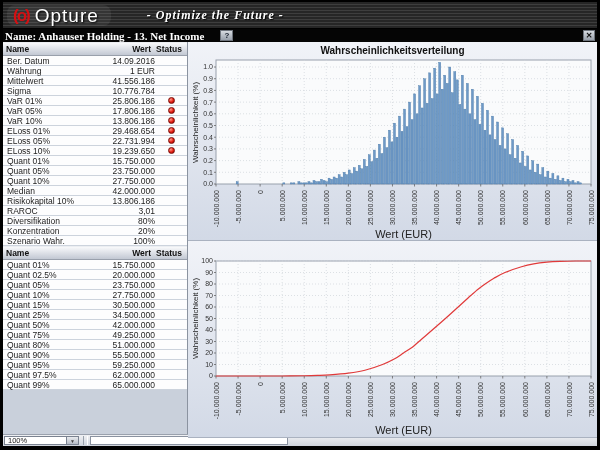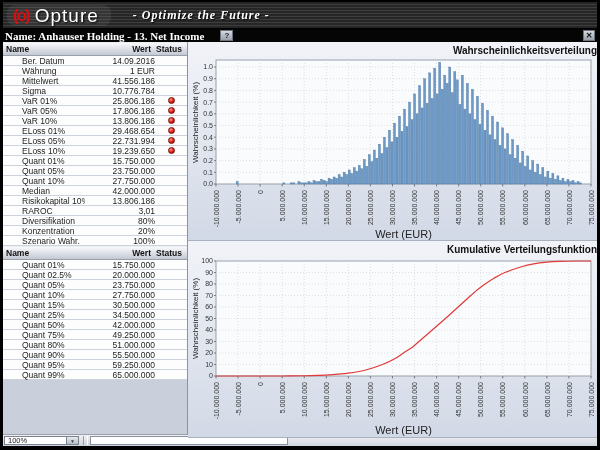--- a/index.html
+++ b/index.html
@@ -10,21 +10,21 @@
   
   .banner{height:26px;flex:0 0 26px;background:
      repeating-linear-gradient(180deg,#262626 0px,#262626 2px,#3e3e3e 2px,#3e3e3e 3px);
      display:flex;align-items:center;border-bottom:1px solid #000;}
   .logo-plate{display:flex;align-items:center;background:rgba(255,255,255,0.07);
      border-radius:8px;padding:1px 12px 1px 6px;margin-left:4px;}
   .logo-mark{color:#d40f12;font-weight:bold;font-size:17px;letter-spacing:-2px;line-height:1;}
   .logo-text{color:#fff;font-weight:normal;font-size:19px;letter-spacing:1px;margin-left:6px;
      text-shadow:1px 1px 2px #000;line-height:1;}
   .tagline{color:#fff;font-family:"Liberation Serif",serif;font-style:italic;font-weight:bold;
-     font-size:12px;letter-spacing:1px;margin-left:22px;text-shadow:1px 1px 1px #000;}
+     font-size:12px;letter-spacing:1px;margin-left:36px;text-shadow:1px 1px 1px #000;}
 
   
   .titlebar{height:13px;flex:0 0 13px;background:#050505;color:#fff;display:flex;align-items:center;
      font-family:"Liberation Serif",serif;font-weight:bold;font-size:11px;padding:0 2px;justify-content:center;}
   .help-btn{width:13px;height:11px;margin-left:16px;background:linear-gradient(#d6dae0,#98a0ab);
      border:1px solid #6e747d;color:#1a2330;font-family:"Liberation Sans",sans-serif;
      font-size:8px;font-weight:bold;line-height:10px;text-align:center;box-sizing:border-box;}
   .close-btn{width:12px;height:11px;margin-left:auto;background:linear-gradient(#d6dae0,#98a0ab);
      border:1px solid #6e747d;color:#111;font-family:"Liberation Sans",sans-serif;
      font-size:8px;font-weight:bold;line-height:9px;text-align:center;box-sizing:border-box;}
@@ -35,34 +35,34 @@
      border-right:1px solid #8b93a0;}
   .thead{height:12px;flex:0 0 12px;display:flex;align-items:center;
      background:linear-gradient(#f8f9fb,#c2c8d3);border-bottom:1px solid #99a0ac;
      border-top:1px solid #eceef2;font-size:8.5px;font-weight:bold;color:#111;}
   .thead .hname{flex:1;padding-left:3px;}
   .thead .hval{width:52px;text-align:right;}
   .thead .hstat{width:36px;text-align:center;}
   .trows{display:flex;flex-direction:column;}
   .trow{height:10px;flex:0 0 10px;display:flex;align-items:center;background:#fdfdfe;
      border-bottom:1px solid #ccd3dd;font-size:8.5px;color:#1c1c1c;box-sizing:border-box;}
-  .tname{flex:1;padding-left:19px;white-space:nowrap;overflow:hidden;}
+  .tname{flex:1;padding-left:4px;white-space:nowrap;overflow:hidden;}
   .tval{width:70px;text-align:right;white-space:nowrap;}
   .tstat{width:32px;display:flex;justify-content:center;}
   .ball{width:7px;height:7px;border-radius:50%;
      background:radial-gradient(circle at 35% 30%,#ff9d8d,#e41b10 55%,#7e0703);
      border:1px solid #7c0a05;box-sizing:border-box;}
 
   
   .right-panel{flex:1;display:flex;flex-direction:column;min-width:0;}
   .chart-panel{position:relative;background:linear-gradient(#f1f3f8,#d2d9e6);
      border-bottom:1px solid #aab2c0;}
   .chart-panel.c1{height:198px;flex:0 0 198px;}
   .chart-panel.c2{height:196px;flex:0 0 196px;}
-  .chart-title{position:absolute;top:3px;left:0;width:100%;text-align:right;
+  .chart-title{position:absolute;top:3px;left:0;width:100%;text-align:center;
      font-size:10px;font-weight:bold;color:#111;}
   .ylab{position:absolute;left:2px;width:11px;display:flex;align-items:center;justify-content:center;
      writing-mode:vertical-rl;transform:rotate(180deg);font-size:8px;color:#222;}
   .c1 .ylab{top:18px;height:124px;}
   .c2 .ylab{top:20px;height:115px;}
   .xlab{position:absolute;left:28px;width:375px;text-align:center;font-size:11px;color:#222;}
   .c1 .xlab{top:186px;}
   .c2 .xlab{top:183px;}
   svg{display:block;}
 
@@ -354,20 +354,27 @@
           </div>
 
           <div class="trow">
             <span class="tname">Quant 95%</span>
             <span class="tval">59.250.000</span>
             <span class="tstat">
                 <span class="ball" style="visibility: hidden;"></span>
               </span>
           </div>
 
+          <div class="trow">
+            <span class="tname">Quant 97.5%</span>
+            <span class="tval">62.000.000</span>
+            <span class="tstat">
+                <span class="ball" style="visibility: hidden;"></span>
+              </span>
+          </div>
 
           <div class="trow">
             <span class="tname">Quant 99%</span>
             <span class="tval">65.000.000</span>
             <span class="tstat">
                 <span class="ball" style="visibility: hidden;"></span>
               </span>
           </div>
         </div>
 
@@ -577,21 +584,20 @@
               <rect x="381.4794117647059" y="139.66037735849056" width="2.011764705882353" height="2.339622641509436" fill="#6e99c7" stroke="#4a7aa8" stroke-width="0.4"></rect>
               <rect x="383.99411764705883" y="138.49056603773585" width="2.011764705882353" height="3.509433962264154" fill="#6e99c7" stroke="#4a7aa8" stroke-width="0.4"></rect>
               <rect x="386.50882352941176" y="140.83018867924528" width="2.011764705882353" height="1.169811320754718" fill="#6e99c7" stroke="#4a7aa8" stroke-width="0.4"></rect>
               <rect x="389.0235294117647" y="139.66037735849056" width="2.011764705882353" height="2.339622641509436" fill="#6e99c7" stroke="#4a7aa8" stroke-width="0.4"></rect>
               <rect x="391.53823529411767" y="140.83018867924528" width="2.011764705882353" height="1.169811320754718" fill="#6e99c7" stroke="#4a7aa8" stroke-width="0.4"></rect>
               <rect x="48.17058823529411" y="139.66037735849056" width="2.011764705882353" height="2.339622641509436" fill="#6e99c7" stroke="#4a7aa8" stroke-width="0.4"></rect>
             </svg>
         <div class="xlab">Wert (EUR)</div>
       </div>
       <div class="chart-panel c2">
-        <div class="chart-title">Kumulative Verteilungsfunktion</div>
         <div class="ylab">Wahrscheinlichkeit (%)</div>
         <svg id="chart2" width="407" height="196">
               <rect x="28" y="20" width="375" height="115" fill="#fafbfc" stroke="#98a0ac" stroke-width="1"></rect>
               <line x1="28" x2="403" y1="123.5" y2="123.5" stroke="#cfd4da" stroke-width="0.7" stroke-dasharray="1,2"></line>
               <line x1="28" x2="403" y1="112" y2="112" stroke="#cfd4da" stroke-width="0.7" stroke-dasharray="1,2"></line>
               <line x1="28" x2="403" y1="100.5" y2="100.5" stroke="#cfd4da" stroke-width="0.7" stroke-dasharray="1,2"></line>
               <line x1="28" x2="403" y1="89" y2="89" stroke="#cfd4da" stroke-width="0.7" stroke-dasharray="1,2"></line>
               <line x1="28" x2="403" y1="77.5" y2="77.5" stroke="#cfd4da" stroke-width="0.7" stroke-dasharray="1,2"></line>
               <line x1="28" x2="403" y1="66" y2="66" stroke="#cfd4da" stroke-width="0.7" stroke-dasharray="1,2"></line>
               <line x1="28" x2="403" y1="54.5" y2="54.5" stroke="#cfd4da" stroke-width="0.7" stroke-dasharray="1,2"></line>

